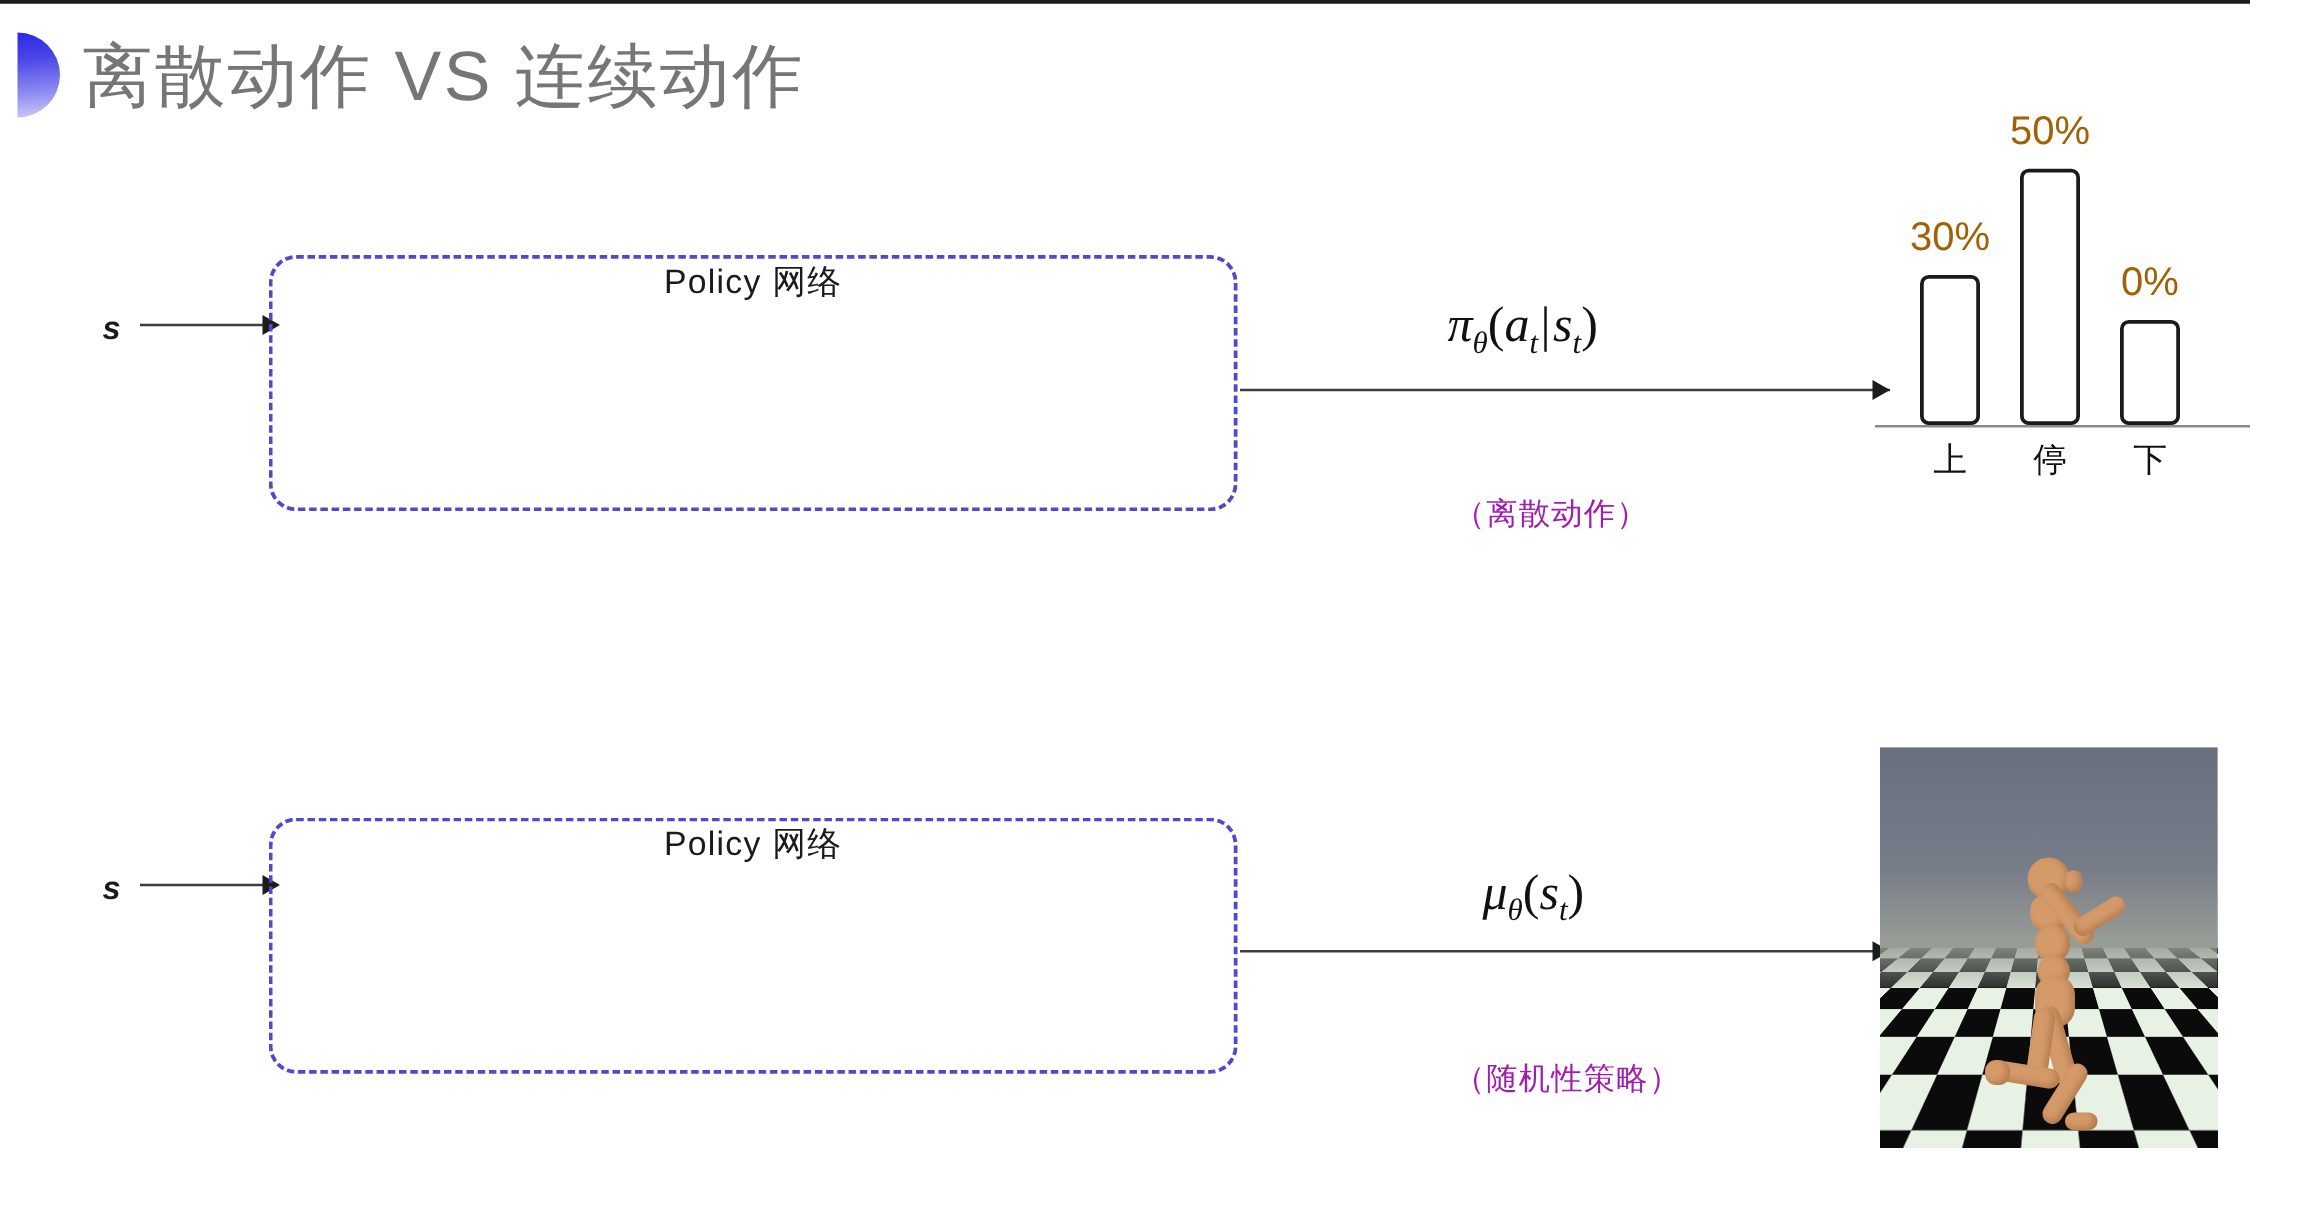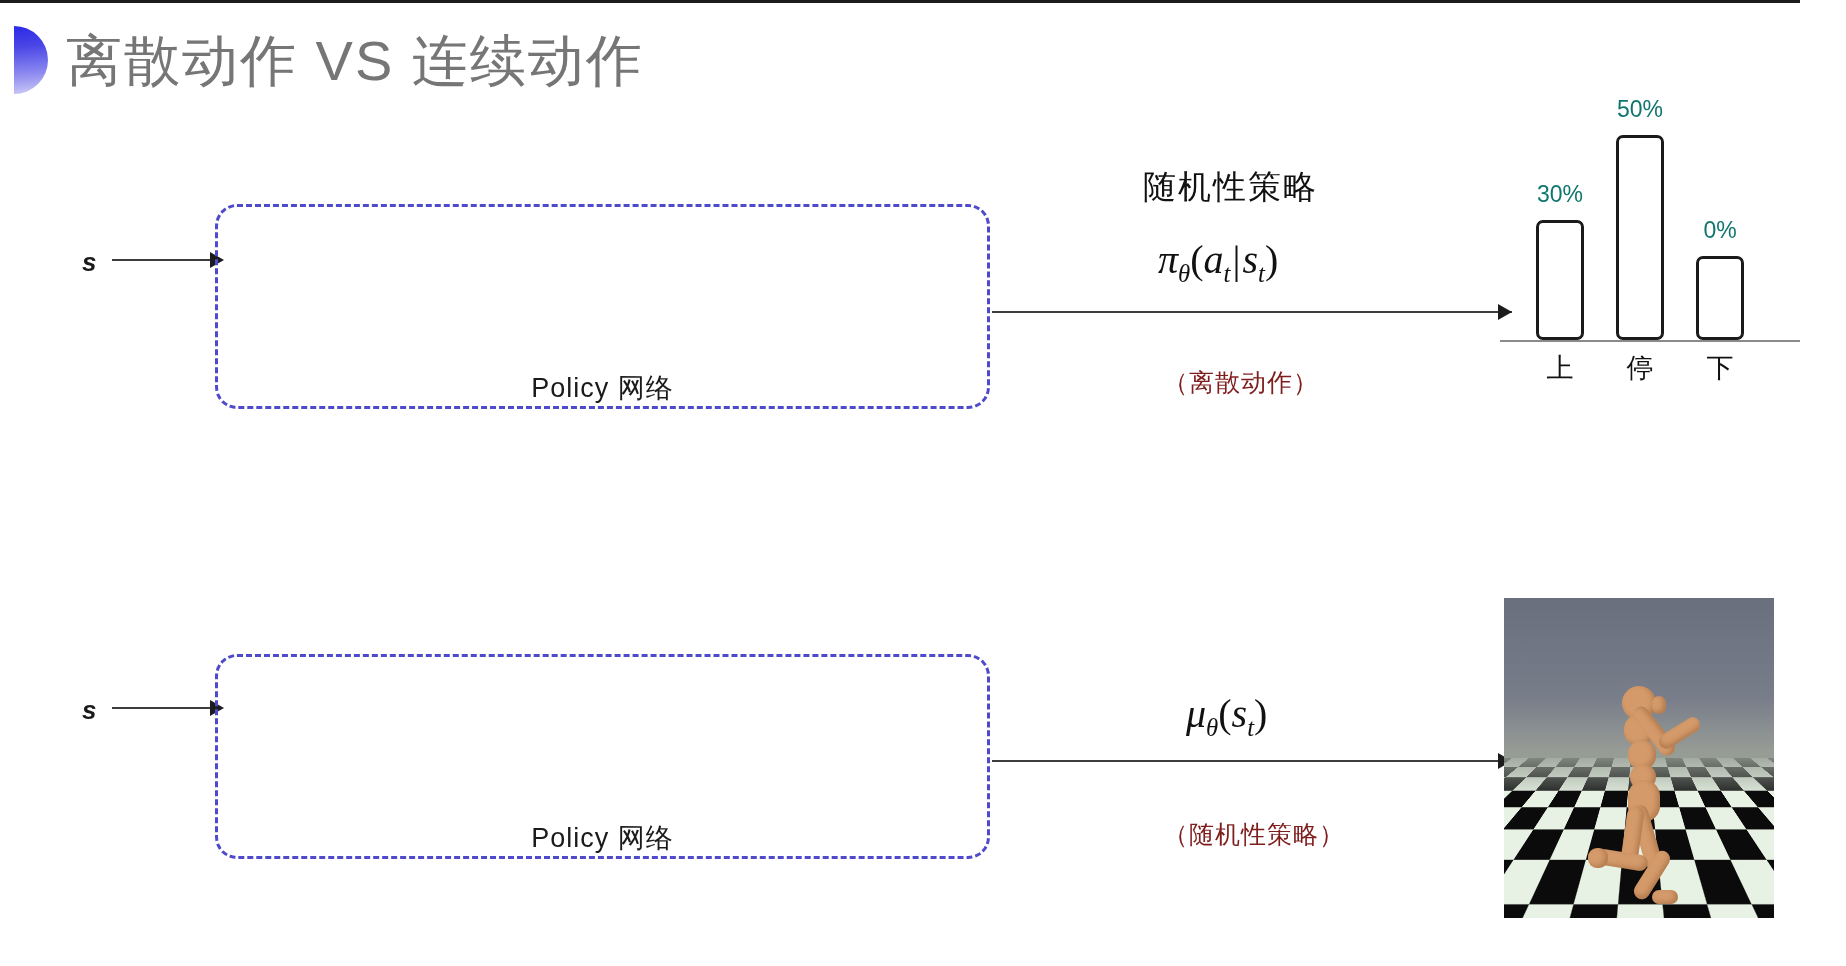--- a/index.html
+++ b/index.html
@@ -66,21 +66,21 @@
     border-top: 8px solid transparent;
     border-bottom: 8px solid transparent;
     border-left: 14px solid #1c1c1c;
   }
   .policy-box {
     position: absolute;
     border: 3px dashed #4f49cc;
     border-radius: 22px;
     box-sizing: border-box;
     display: flex;
-    align-items: flex-end;
+    align-items: flex-start;
     justify-content: center;
   }
   .policy-box-label {
     font-size: 27px;
     color: #1a1a1a;
     letter-spacing: 1px;
   }
 
   .policy-kind {
     position: absolute;
@@ -105,23 +105,24 @@
   .formula .paren {
     font-style: normal;
   }
   .formula .bar {
     font-style: normal;
     padding: 0 2px;
   }
   .action-note {
     position: absolute;
     font-size: 25px;
-    color: #7f1d1d;
+    color: #a21caf;
     letter-spacing: 1px;
     white-space: nowrap;
+    margin-top: 28px;
   }
 
   
   #bar-chart {
     position: absolute;
     left: 1500px;
     top: 95px;
     width: 330px;
     height: 305px;
   }
@@ -143,22 +144,22 @@
     width: 48px;
     background: #ffffff;
     border: 3px solid #1a1a1a;
     border-radius: 7px;
     box-sizing: border-box;
   }
   .bar-value {
     position: absolute;
     left: 50%;
     transform: translateX(-50%);
-    font-size: 23px;
-    color: #0f766e;
+    font-size: 32px;
+    color: #a16207;
     white-space: nowrap;
   }
   .bar-cat {
     position: absolute;
     left: 50%;
     transform: translateX(-50%);
     top: 100%;
     margin-top: 10px;
     font-size: 27px;
     color: #111111;
@@ -218,21 +219,20 @@
   <div class="arrow-line" style="left:112px; top:259px; width:100px;"></div>
   <div class="arrow-head" style="left:210px; top:252px;"></div>
 
   <div class="policy-box" style="left:215px; top:204px; width:775px; height:205px;">
     <span class="policy-box-label">Policy 网络</span>
   </div>
 
   <div class="arrow-line" style="left:992px; top:311px; width:520px;"></div>
   <div class="arrow-head" style="left:1498px; top:304px;"></div>
 
-  <div class="policy-kind" style="left:1143px; top:165px;">随机性策略</div>
 
   <div class="formula" style="left:1158px; top:236px;">
     <span>π</span><span class="sub">θ</span><span class="paren">(</span><span>a</span><span class="sub">t</span><span class="bar">|</span><span>s</span><span class="sub">t</span><span class="paren">)</span>
   </div>
 
   <div class="action-note" style="left:1163px; top:366px;">（离散动作）</div>
 
   <div id="bar-chart">
     <div class="chart-axis"></div>
 

